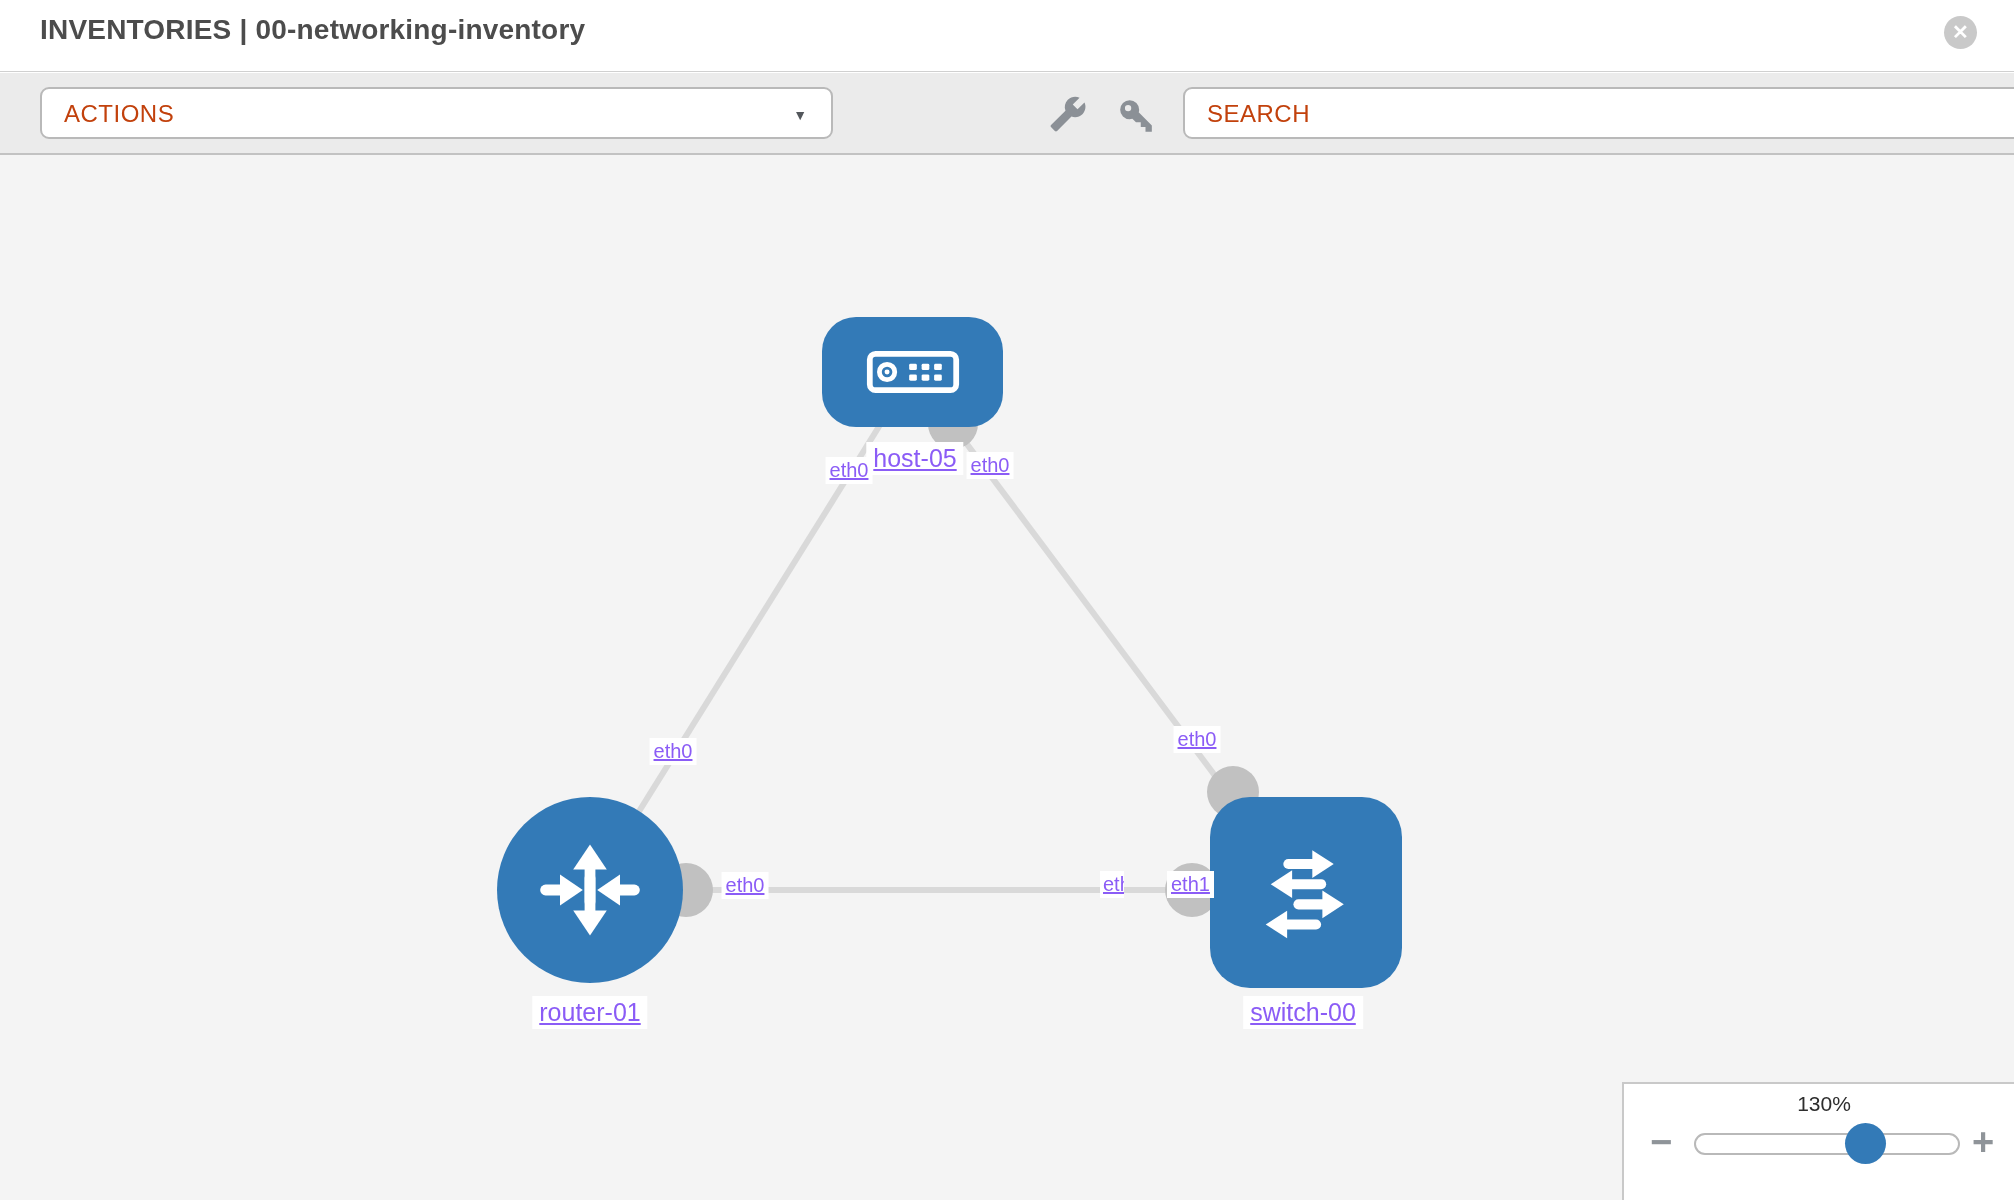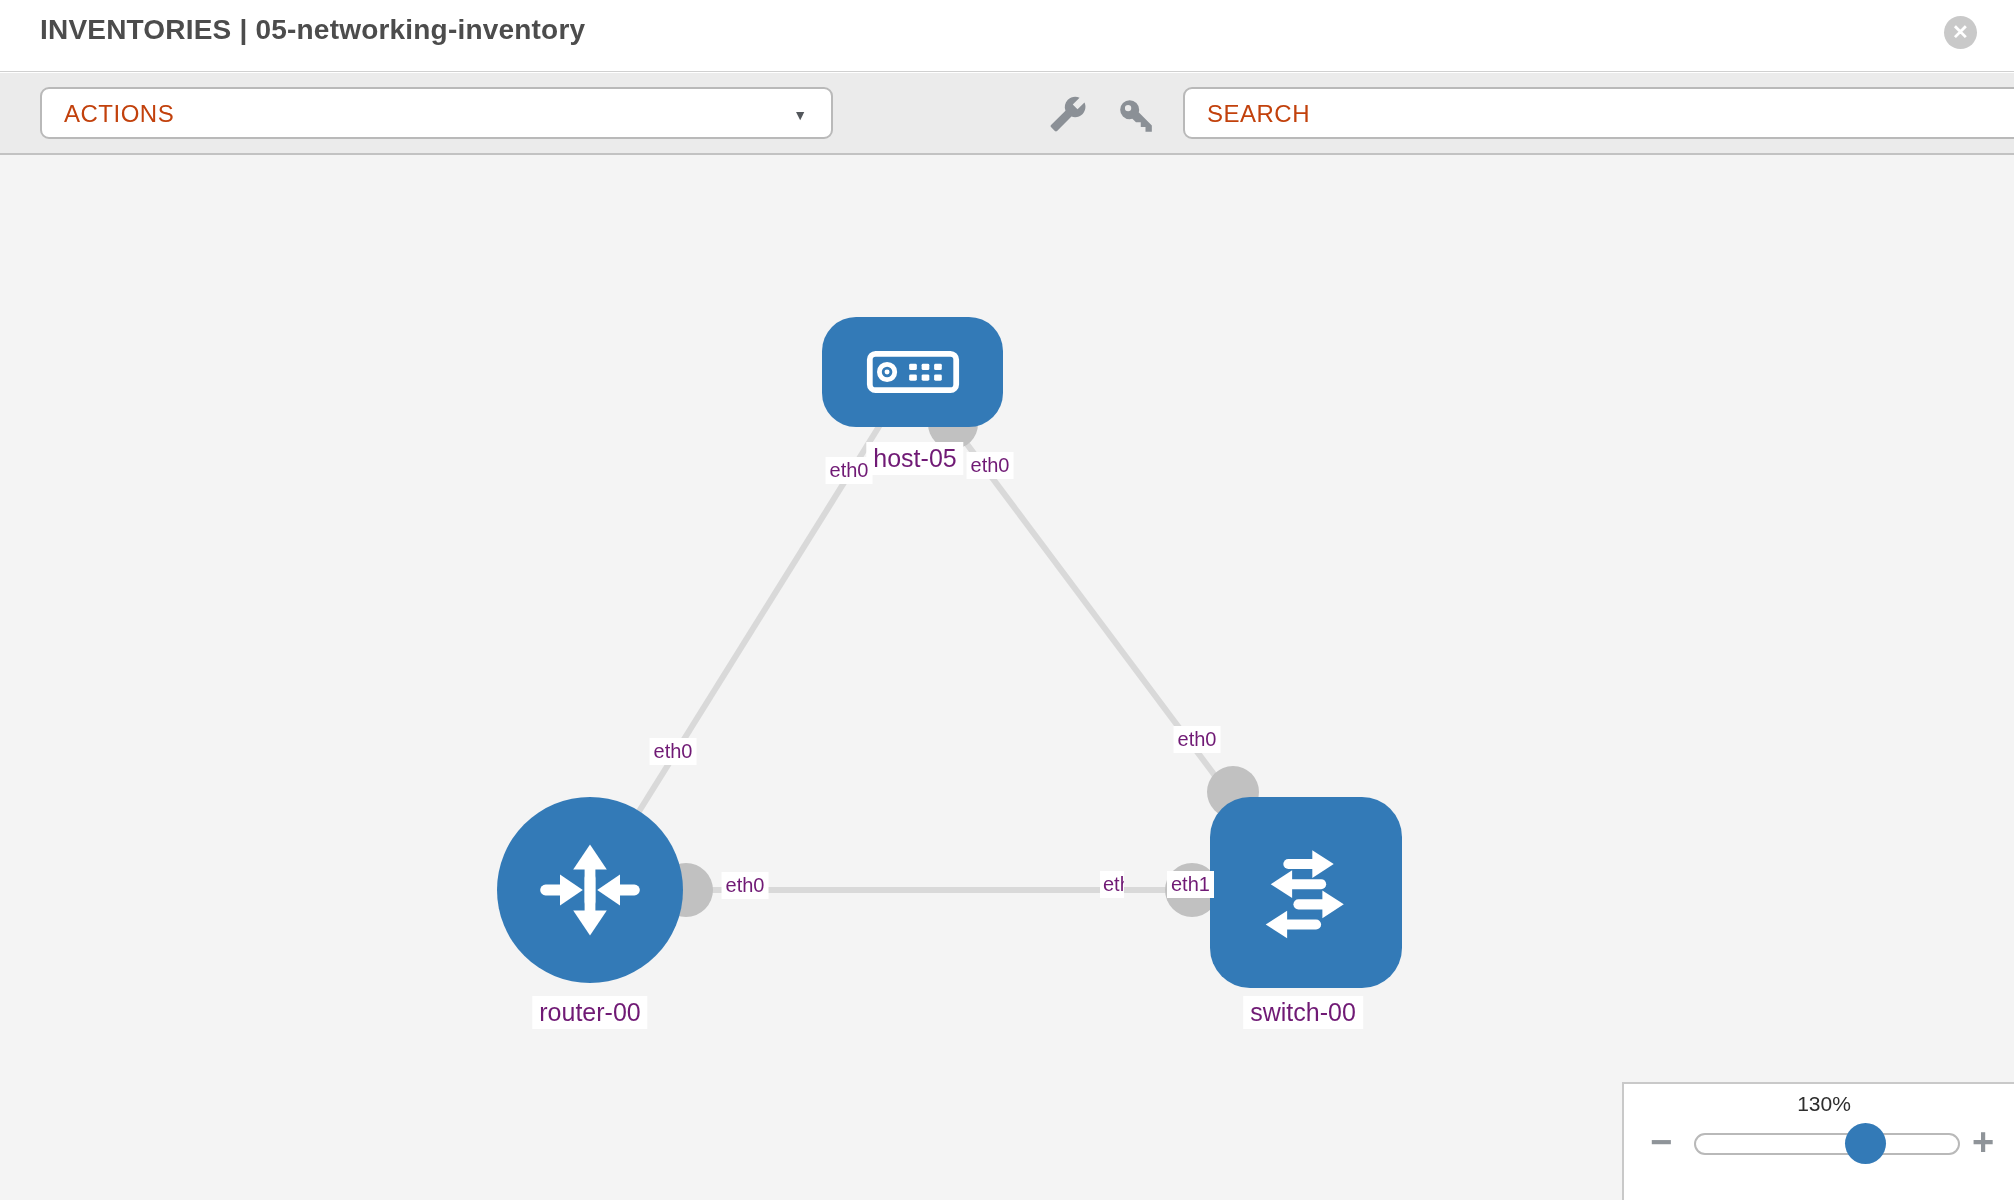--- a/index.html
+++ b/index.html
@@ -41,22 +41,22 @@
                background:#f4f4f4; z-index:0; }
   .graph-svg { position:absolute; left:0; top:0; width:2014px; height:1200px;
                z-index:1; pointer-events:none; }
 
   .node { position:absolute; background:#337ab7; z-index:2;
           display:flex; align-items:center; justify-content:center; cursor:pointer; }
   .node-host   { left:822px;  top:317px; width:181px; height:110px; border-radius:34px; }
   .node-router { left:497px;  top:797px; width:186px; height:186px; border-radius:50%; }
   .node-switch { left:1210px; top:797px; width:192px; height:191px; border-radius:40px; }
 
-  .chip { position:absolute; background:#ffffff; color:#701a75; z-index:3;
-          white-space:nowrap; }
+  .chip { position:absolute; background:#ffffff; color:#8b5cf6; z-index:3;
+          white-space:nowrap;text-decoration:underline; }
   .node-label { font-size:25px; padding:2px 7px; transform:translateX(-50%); }
   .if-label   { font-size:20px; padding:2px 4px; }
   .if-centered { transform:translateX(-50%); }
   .if-clipped { width:24px; overflow:hidden; padding:2px 0 2px 3px; z-index:3; }
   .if-front   { z-index:4;margin-left:48px; }
 
   
   .zoom-panel { position:absolute; left:1622px; top:1082px; width:400px; height:130px;
                 background:#ffffff; border:2px solid #c9c9c9; z-index:5; }
   .zoom-level { position:absolute; left:140px; top:8px; width:120px; text-align:center;
@@ -68,21 +68,21 @@
   .zoom-track { position:absolute; left:70px; top:49px; width:266px; height:22px;
                 background:#ffffff; border:2px solid #b9b9b9; border-radius:12px;
                 cursor:pointer; }
   .zoom-knob  { position:absolute; left:221px; top:39px; width:41px; height:41px;
                 border-radius:50%; background:#337ab7; cursor:pointer; }
 </style>
 </head>
 <body>
 
 <div class="header">
-  <div class="header-title">INVENTORIES | 05-networking-inventory</div>
+  <div class="header-title">INVENTORIES | 00-networking-inventory</div>
   <div class="close-btn">✕</div>
 </div>
 
 <div class="toolbar">
   <div class="select-box actions-box">
     <span class="select-label">ACTIONS</span>
     <span class="caret">▼</span>
   </div>
 
   <div class="tool-icon wrench-btn">
@@ -157,21 +157,21 @@
         <polygon points="22,43 39,32 39,54" stroke="none"></polygon>
       <line x1="44" y1="59" x2="66" y2="59"></line>
         <polygon points="80,59 63,48 63,70" stroke="none"></polygon>
       <line x1="58" y1="75" x2="32" y2="75"></line>
         <polygon points="18,75 35,64 35,86" stroke="none"></polygon>
     </g>
   </svg>
 </div>
 
 <div class="chip node-label" style="left:915px;  top:442px;">host-05</div>
-<div class="chip node-label" style="left:590px;  top:996px;">router-00</div>
+<div class="chip node-label" style="left:590px;  top:996px;">router-01</div>
 <div class="chip node-label" style="left:1303px; top:996px;">switch-00</div>
 
 <div class="chip if-label if-centered" style="left:849px;  top:457px;">eth0</div>
 <div class="chip if-label if-centered" style="left:673px;  top:738px;">eth0</div>
 <div class="chip if-label if-centered" style="left:990px;  top:452px;">eth0</div>
 <div class="chip if-label if-centered" style="left:1197px; top:726px;">eth0</div>
 <div class="chip if-label if-centered" style="left:745px;  top:872px;">eth0</div>
 <div class="chip if-label if-clipped" style="left:1100px; top:871px;">eth0</div>
 <div class="chip if-label if-front" style="left:1119px; top:871px;">eth1</div>
 

